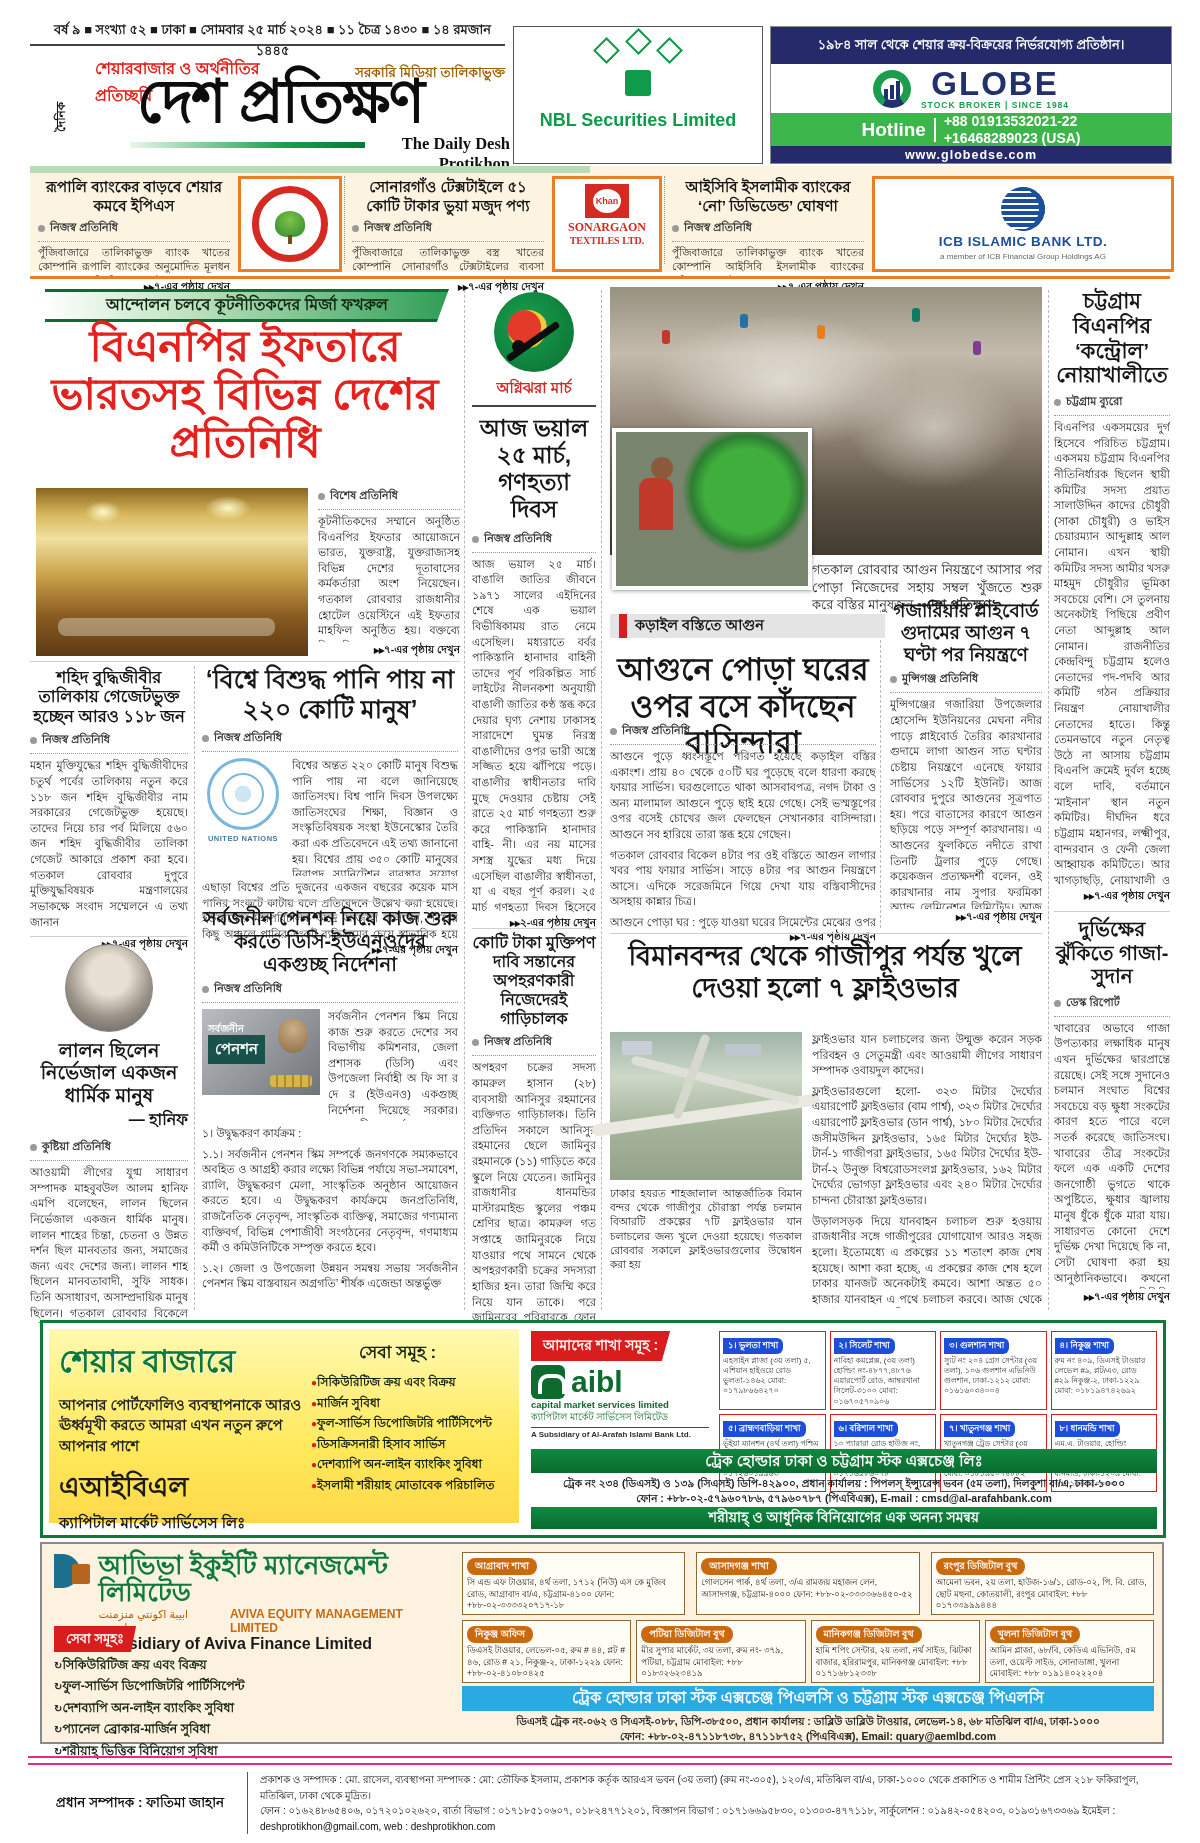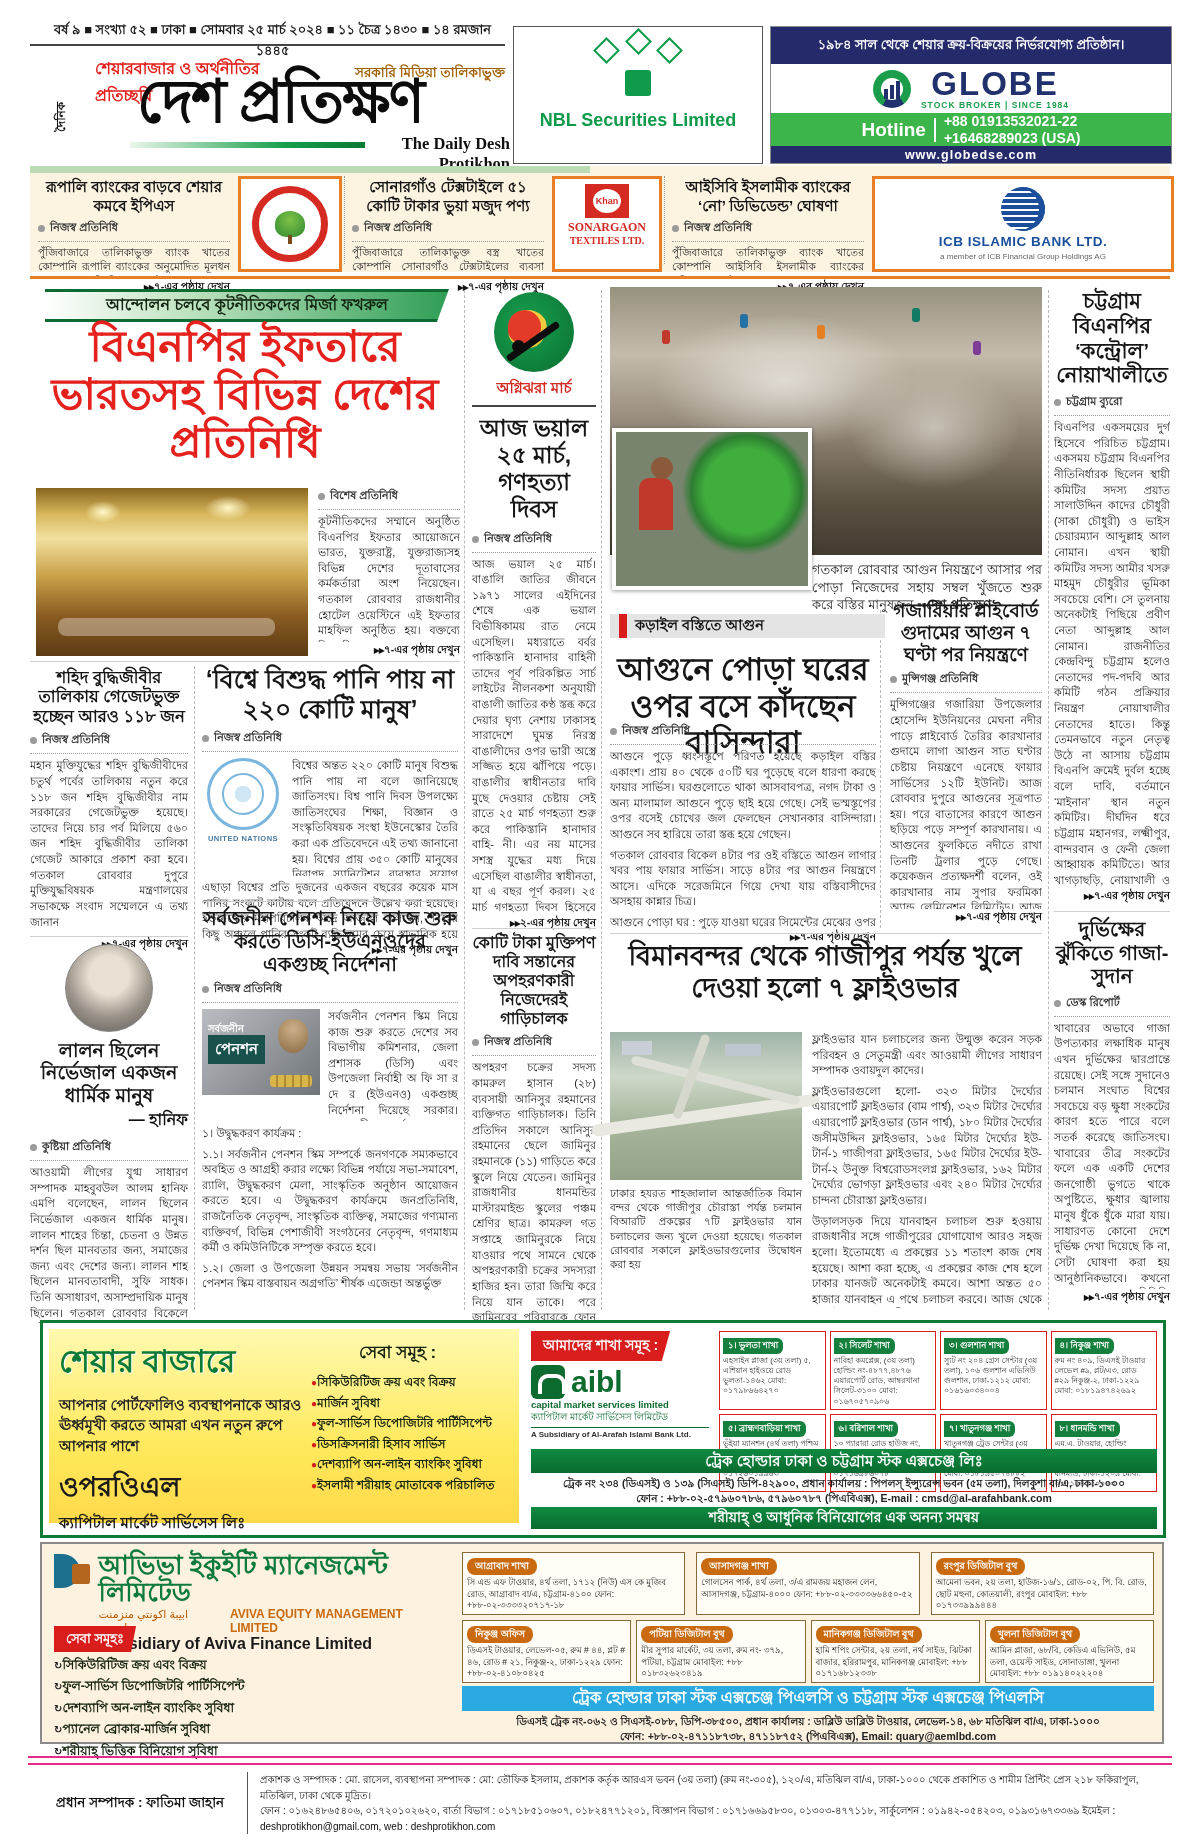--- a/index.html
+++ b/index.html
@@ -22,21 +22,21 @@
   .kicker-gray .redblock{width:8px;height:100%;background:#d91c1c;margin-right:8px;flex:0 0 auto;}
   .photo{background-color:#999;}
   .caption{font-size:13px;line-height:1.35;color:#222;text-align:justify;}
   .credit{font-weight:bold;white-space:nowrap;}
   .credit::before{content:"\25AA\25AA ";color:#444;}
   .adbox{border:1.5px solid #555;background:#fff;}
   .cream{background:#fcf3e1;}
   .brieftitle{font-size:15px;font-weight:800;color:#141414;text-align:center;line-height:1.25;}
   .briefbody{font-size:10.5px;line-height:1.4;color:#1b1b1b;text-align:justify;}
   .minibox{border:1px solid #d91c1c;background:#fff;padding:2px 3px;}
-  .minibox .bname{display:inline-block;background:#15803d;color:#fff;font-size:8.5px;font-weight:800;padding:1px 5px;border-radius:0 6px 6px 0;margin-bottom:2px;}
+  .minibox .bname{display:inline-block;background:#1d4ed8;color:#fff;font-size:8.5px;font-weight:800;padding:1px 5px;border-radius:0 6px 6px 0;margin-bottom:2px;}
   .minibox .baddr{font-size:7.8px;line-height:1.3;color:#333;}
   .officebox{border:1px solid #8a6a3a;background:#fffdf6;padding:2px 4px;}
   .officebox .oname{display:inline-block;background:#c96a10;color:#fff;font-size:9.5px;font-weight:800;padding:1px 8px;border-radius:8px;margin-bottom:2px;}
   .officebox .oaddr{font-size:8.6px;line-height:1.35;color:#222;}
   .greenbar{background:linear-gradient(180deg,#0f8a40,#0a6b30);color:#fff;font-weight:800;display:flex;align-items:center;justify-content:center;}
   .bluebar{background:#2baae2;color:#fff;font-weight:800;display:flex;align-items:center;justify-content:center;}
   .svc{font-size:12px;font-weight:700;color:#15230f;line-height:1.55;}
   .svc li{list-style:none;margin:0 0 2px 0;}
   .svc li::before{content:"\25CF ";color:#d91c1c;font-size:10px;}
   .svc2 li::before{content:"\21BB ";color:#222;font-weight:900;}
@@ -313,21 +313,21 @@
     <div class="byl" style="margin-top:5px;">ডেস্ক রিপোর্ট</div>
     <div class="bd clip" style="height:268px;margin-top:4px;">খাবারের অভাবে গাজা উপত্যকার লক্ষাধিক মানুষ এখন দুর্ভিক্ষের দ্বারপ্রান্তে রয়েছে। সেই সঙ্গে সুদানেও চলমান সংঘাত বিশ্বের সবচেয়ে বড় ক্ষুধা সংকটের কারণ হতে পারে বলে সতর্ক করেছে জাতিসংঘ। খাবারের তীব্র সংকটের ফলে এক একটি দেশের জনগোষ্ঠী ভুগতে থাকে অপুষ্টিতে, ক্ষুধার জ্বালায় মানুষ ধুঁকে ধুঁকে মারা যায়। সাধারণত কোনো দেশে দুর্ভিক্ষ দেখা দিয়েছে কি না, সেটা ঘোষণা করা হয় আনুষ্ঠানিকভাবে। কখনো কখনো এ পরিস্থিতি মোকাবেলায় আন্তর্জাতিক সাহায্য সংস্থা ও জাতিসংঘ আগেভাগে সতর্কবার্তা দিয়ে থাকে। এসব সংকট মোকাবেলায় বিশ্ব সম্প্রদায়ের সহায়তার ভিত্তিতে এ সিদ্ধান্ত নেওয়া</div>
     <div class="more">৭-এর পৃষ্ঠায় দেখুন</div>
   </div>
 
   <div class="abs" style="left:40px;top:1320px;width:1120px;height:212px;border:3px solid #0d7a36;background:#fff;">
     <div class="abs" style="left:6px;top:6px;width:470px;height:194px;background:linear-gradient(180deg,#fff9b0,#ffe95c 60%,#ffd94a);padding:8px 10px;box-sizing:border-box;">
       <div class="abs" style="left:10px;top:8px;width:245px;">
         <div style="font-size:31px;font-weight:900;color:#0b7a37;text-shadow:1px 1px 0 #fff;">শেয়ার বাজারে</div>
         <div style="font-size:14.5px;font-weight:700;color:#222;line-height:1.4;margin-top:6px;">আপনার পোর্টফোলিও ব্যবস্থাপনাকে আরও ঊর্ধ্বমূখী করতে আমরা এখন নতুন রুপে আপনার পাশে</div>
-        <div style="font-size:27px;font-weight:900;color:#1a1a1a;margin-top:10px;">ওপরওিএল</div>
+        <div style="font-size:27px;font-weight:900;color:#1a1a1a;margin-top:10px;">এআইবিএল</div>
         <div style="font-size:15px;font-weight:800;color:#1a1a1a;">ক্যাপিটাল মার্কেট সার্ভিসেস লিঃ</div>
       </div>
       <div class="abs" style="left:262px;top:10px;width:200px;">
         <div style="font-size:17px;font-weight:800;color:#15230f;margin-bottom:6px;margin-left:48px;">সেবা সমূহ :</div>
         <ul class="svc" style="margin:0;padding:0;">
           <li>সিকিউরিটিজ ক্রয় এবং বিক্রয়</li>
           <li>মার্জিন সুবিধা</li>
           <li>ফুল-সার্ভিস ডিপোজিটরি পার্টিসিপেন্ট</li>
           <li>ডিসক্রিসনারী হিসাব সার্ভিস</li>
           <li>দেশব্যাপি অন-লাইন ব্যাংকিং সুবিধা</li>

